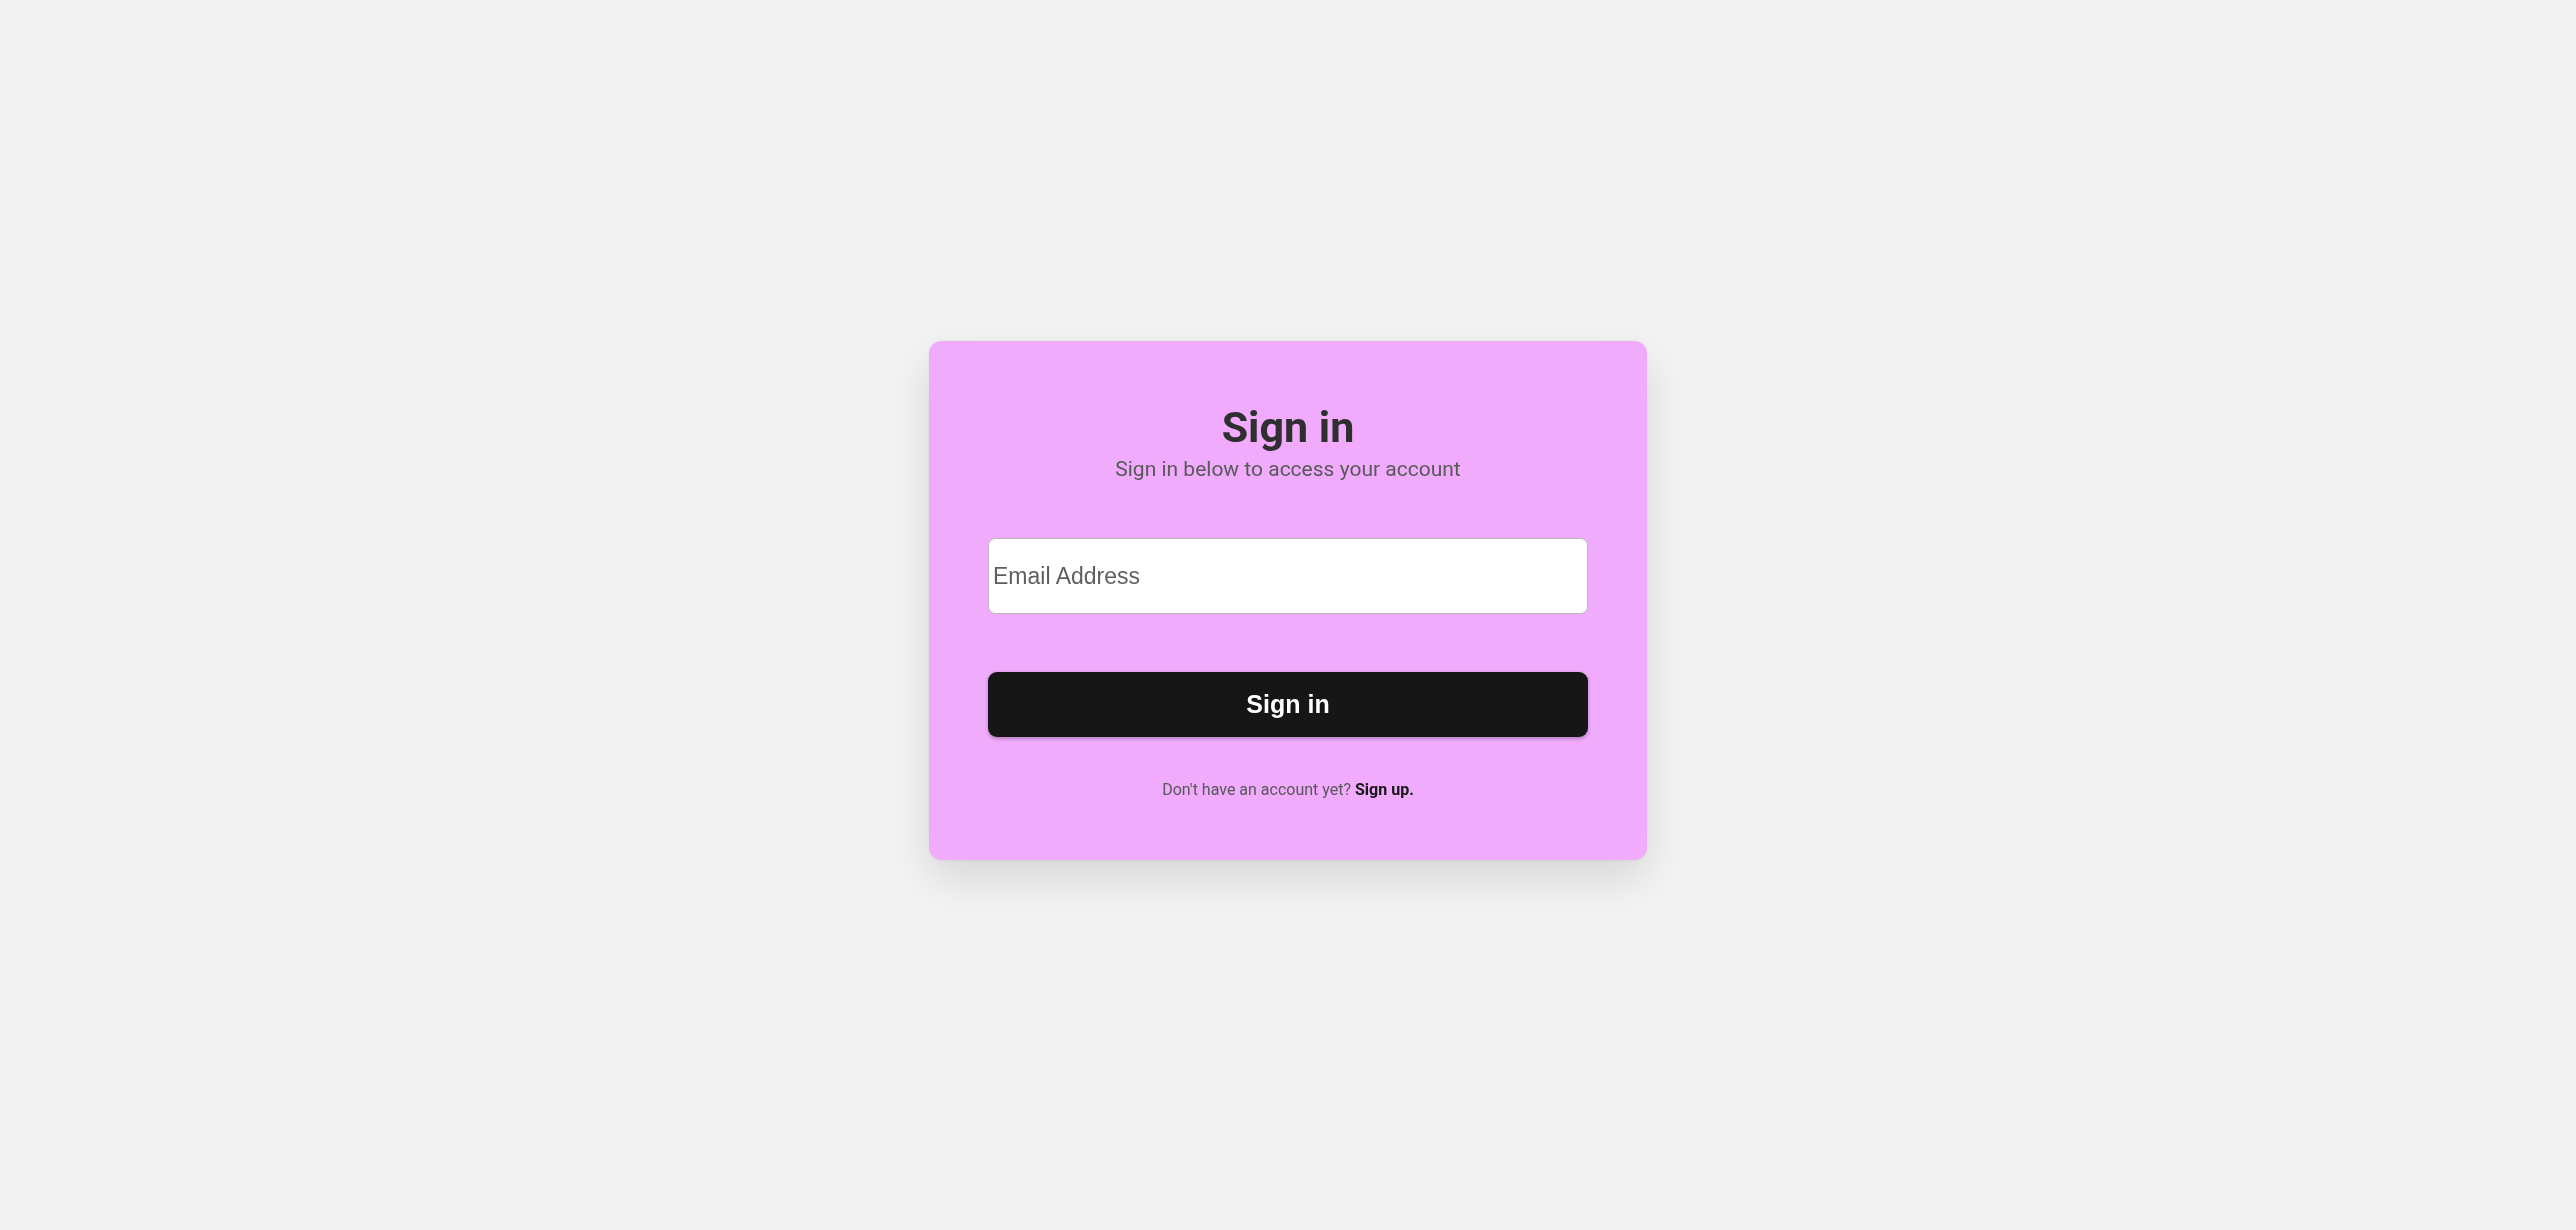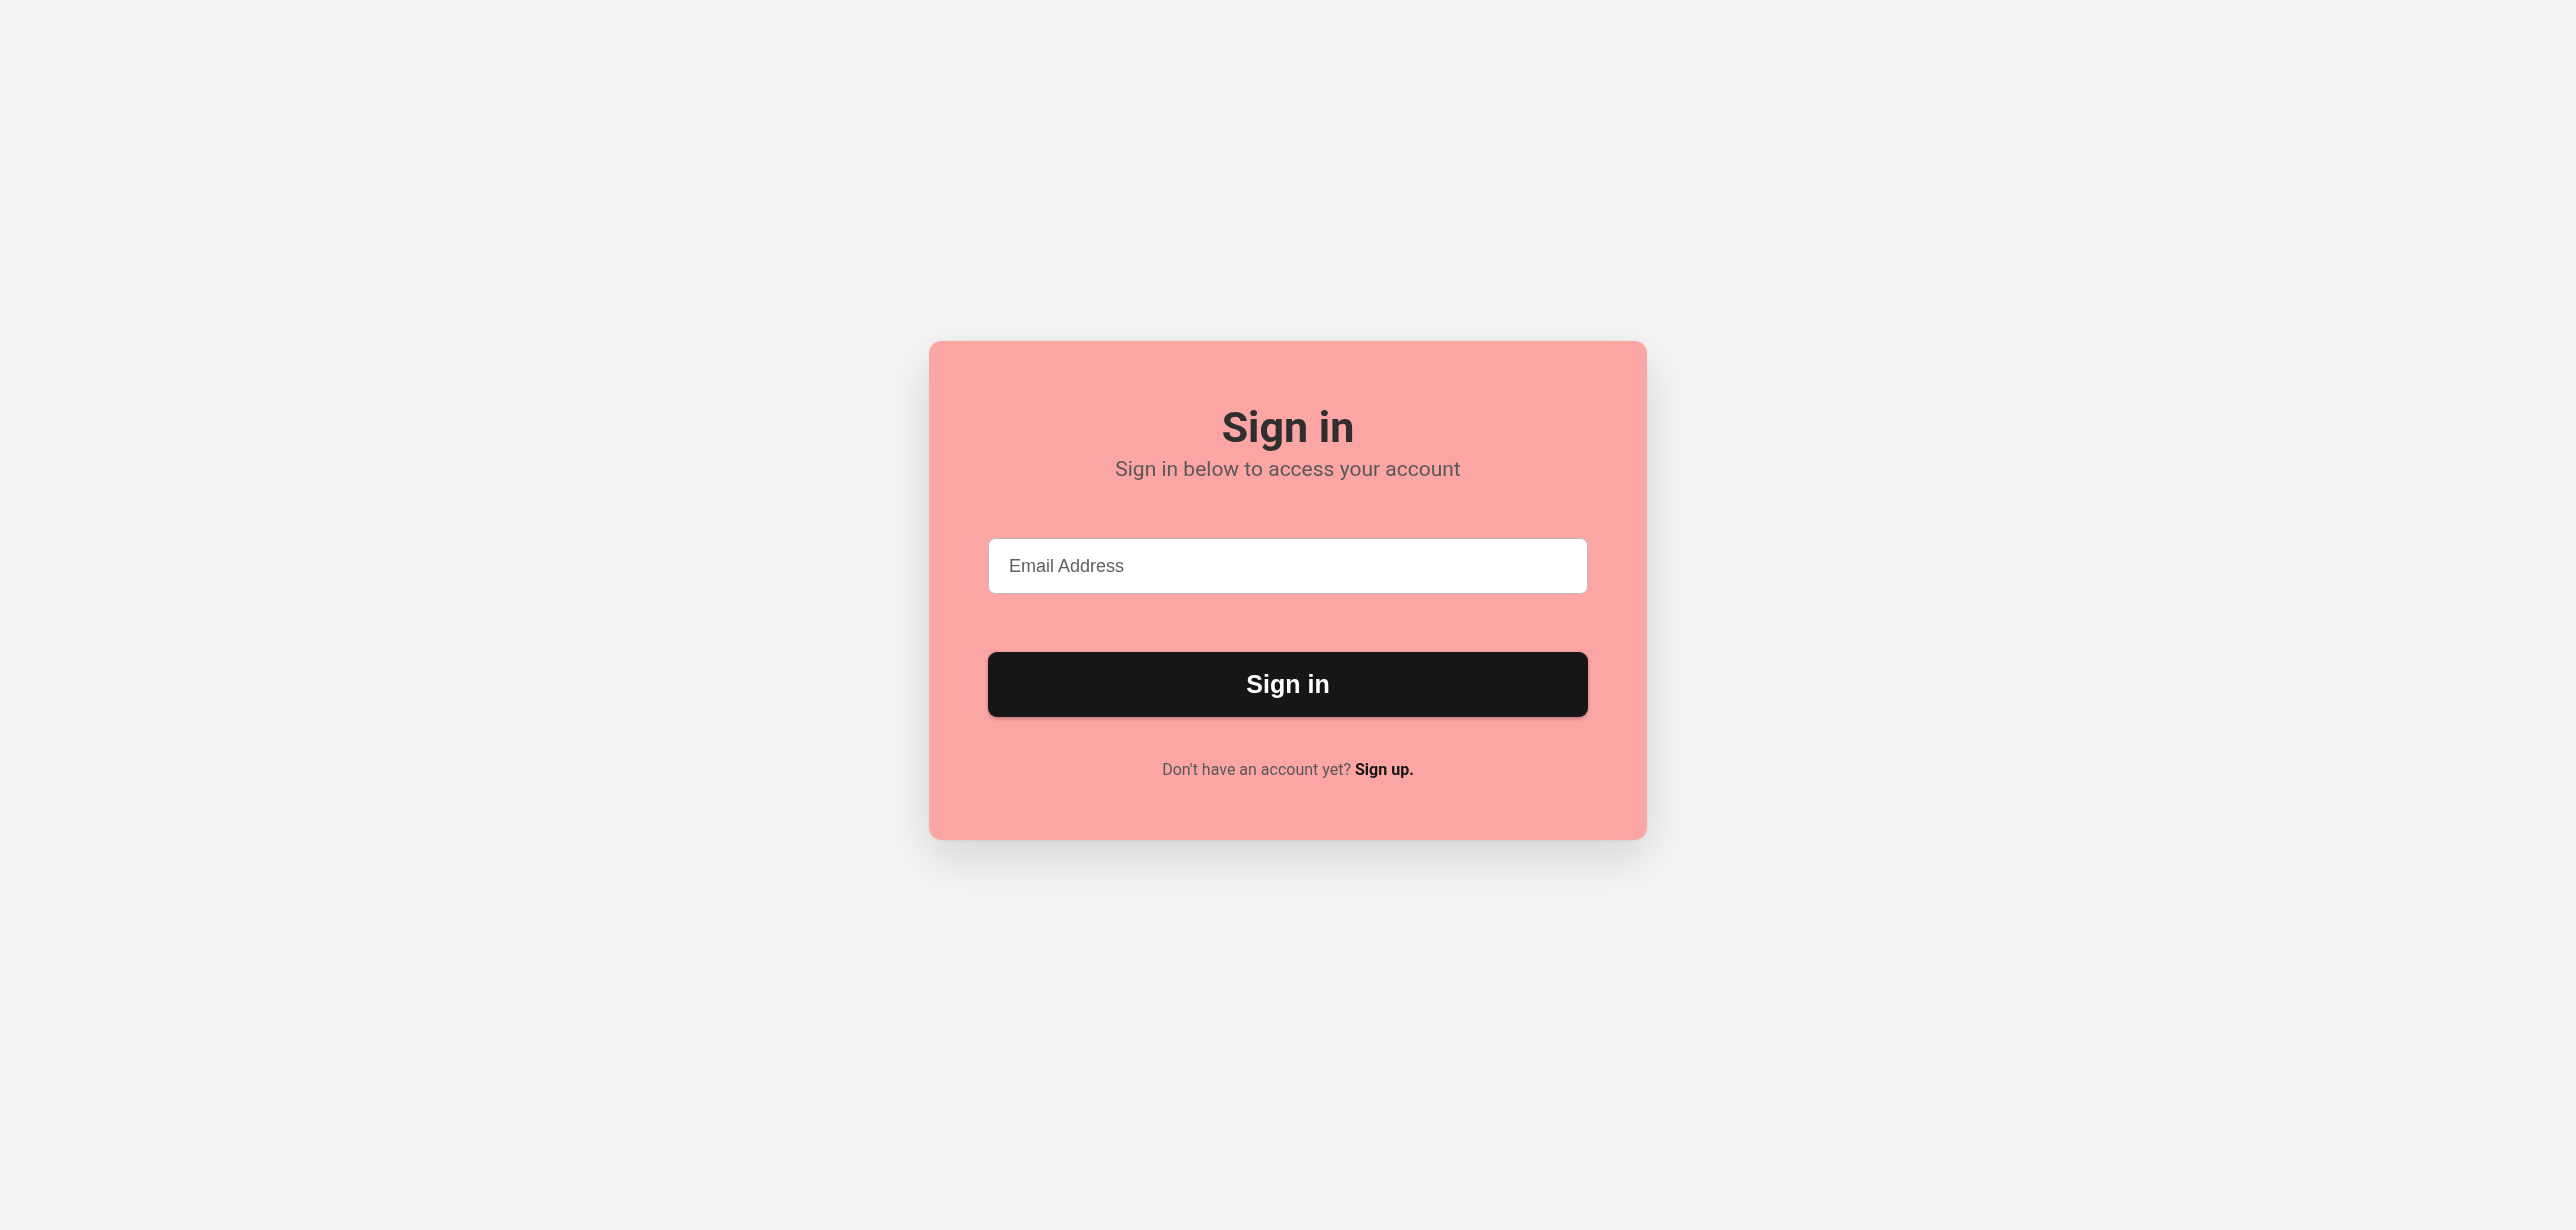--- a/index.html
+++ b/index.html
@@ -13,21 +13,21 @@
       background-color: #f3f3f3;
       width: 2576px;
       height: 1231px;
       display: flex;
       align-items: flex-start;
       justify-content: center;
       padding-top: 341px;
     }
 
     .card {
-      background-color: #fca5a5;
+      background-color: #f0abfc;
       border-radius: 12.6px;
       box-shadow: 0 18px 45px rgba(0, 0, 0, 0.12), 0 0.9px 2.7px rgba(0, 0, 0, 0.05);
       width: 718px;
       padding: 61px 59px 61px 59px;
       text-align: center;
     }
 
     .title {
       font-size: 43px;
       font-weight: 700;
@@ -41,25 +41,25 @@
       font-weight: 400;
       margin-bottom: 57px;
     }
 
     .form-group {
       margin-bottom: 29px;
     }
 
     .input {
       width: 100%;
-      height: 56px;
+      height: 76px;
       border: 0.9px solid #b8b8b8;
       border-radius: 7.2px;
-      padding: 0 20px;
-      font-size: 18px;
+      padding: 0 4px;
+      font-size: 23px;
       color: #333;
       background-color: #fff;
       outline: none;
     }
 
     .input::placeholder {
       color: #5f5f5f;
     }
 
     .submit-btn {

